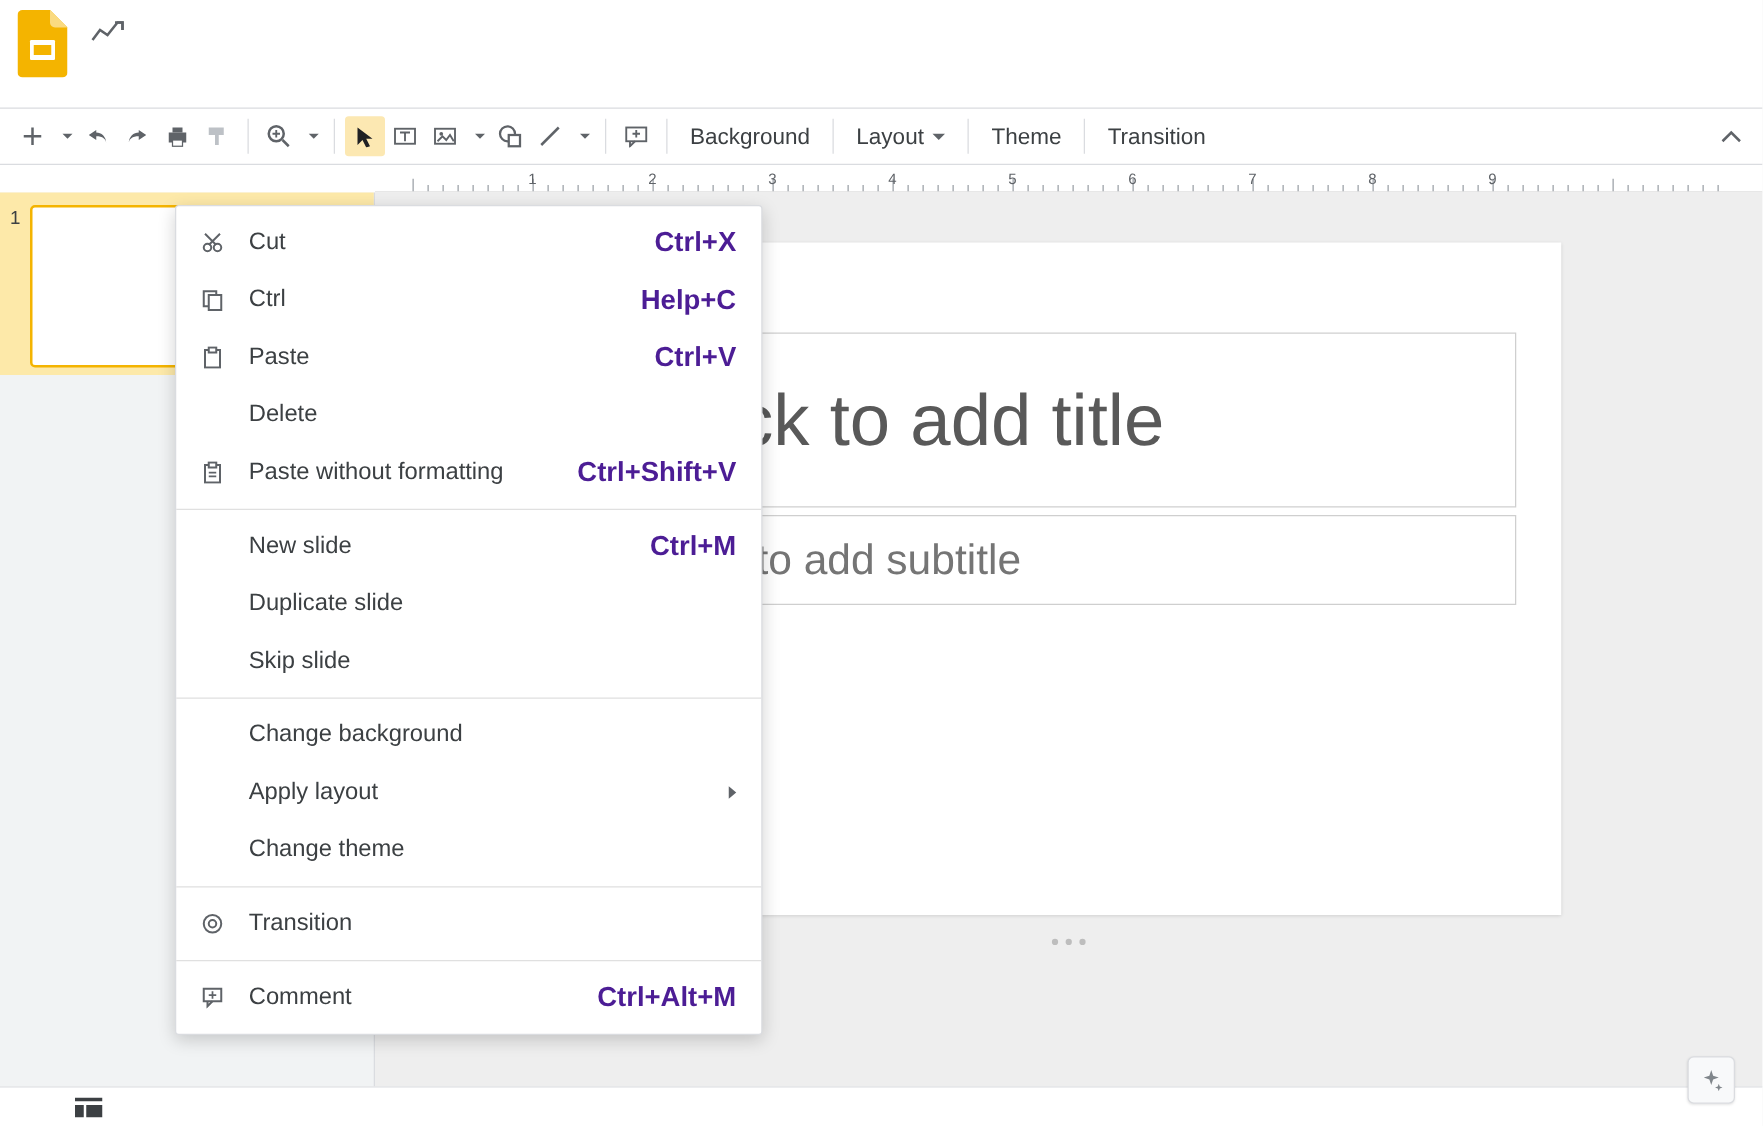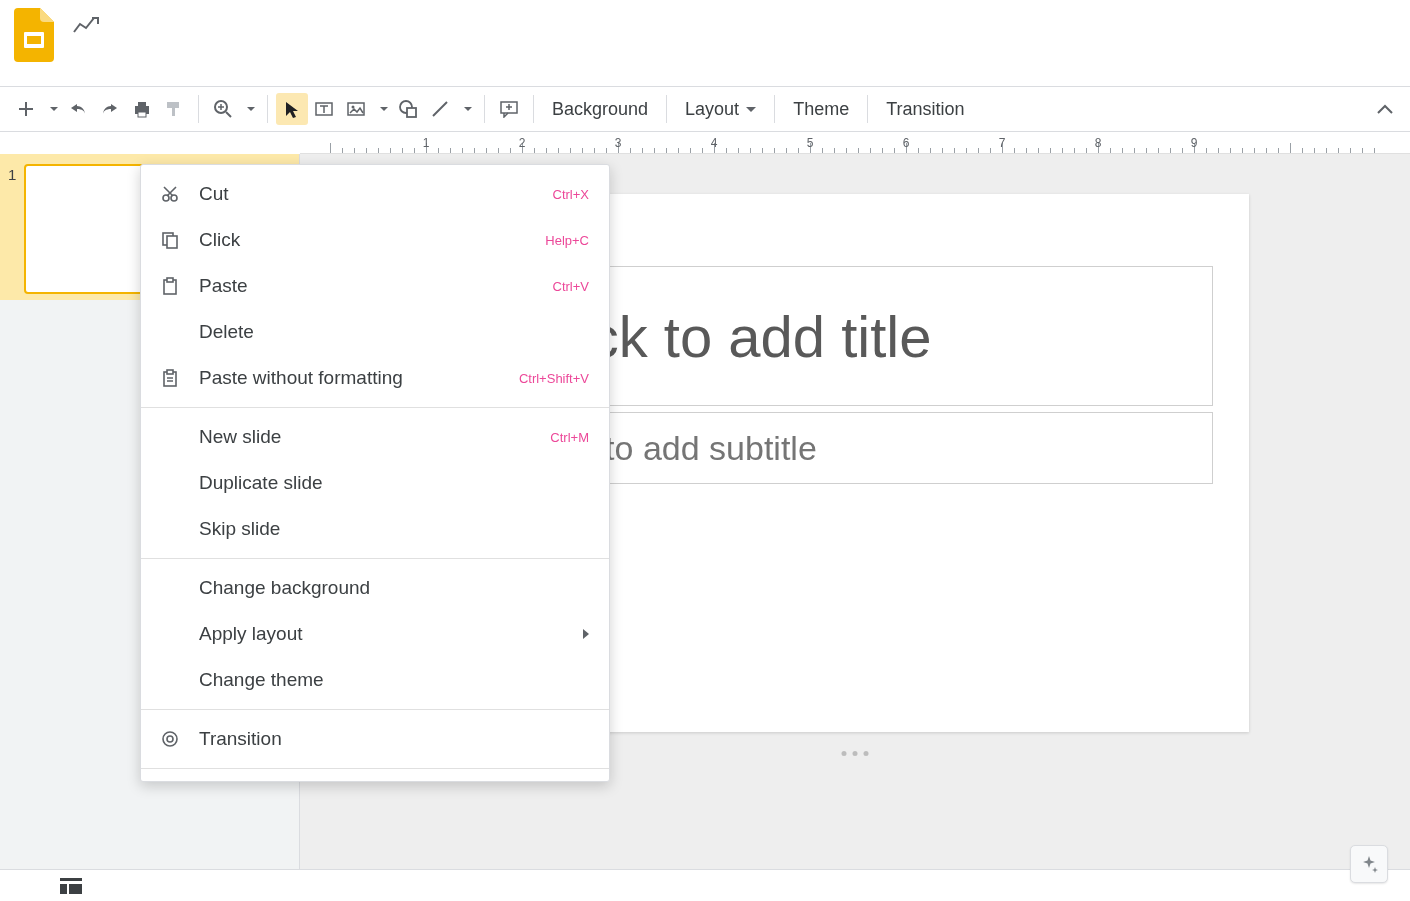--- a/index.html
+++ b/index.html
@@ -40,21 +40,21 @@
   .ph-title span { font-size: 58px; color: #595959; }
   .ph-sub { position: absolute; left: 36px; right: 36px; top: 218px; height: 72px; border: 1px solid #cfcfcf; display: flex; align-items: center; padding: 0 24px; }
   .ph-sub span { font-size: 34px; color: #757575; }
   .dots { position:absolute; bottom:-24px; left:50%; transform:translateX(-50%); display:flex; gap:6px;}
   .dots i { width:5px; height:5px; border-radius:50%; background:#bdbdbd; display:block;}
   .footer { height: 32px; border-top: 1px solid #dadce0; display: flex; align-items: center; padding-left: 60px; }
   .context-menu { position: absolute; left: 140px; top: 164px; width: 470px; background: #fff; border: 1px solid #dadce0; border-radius: 3px; box-shadow: 0 4px 14px rgba(0,0,0,.18); padding: 6px 0; z-index: 50; }
   .cm-item { display: flex; align-items: center; height: 46px; padding: 0 20px; cursor: pointer; }
   .cm-icon { width: 26px; height: 20px; color: #5f6368; display:flex; align-items:center;}
   .cm-label { font-size: 19px; color: #3c4043; margin-left: 12px; }
-  .cm-short { margin-left: auto; font-size: 13px; color: #ec4899; }
+  .cm-short { margin-left: auto; font-size: 22px; color: #4c1d95; font-weight: bold; }
   .cm-arrow { margin-left:auto; width:0; height:0; border-top:5px solid transparent; border-bottom:5px solid transparent; border-left:6px solid #5f6368;}
   .cm-sep { height: 1px; background: #e0e0e0; margin: 6px 0; }
   .explore { position:absolute; right:22px; bottom:18px; width:38px; height:38px; border:1px solid #dadce0; border-radius:5px; background:#f8f9fa; display:flex; align-items:center; justify-content:center; box-shadow:0 1px 2px rgba(0,0,0,.1);}
   svg { display:block; }
 </style>
 </head>
 <body>
 
 <div class="hdr">
   <div class="logo">
@@ -324,21 +324,21 @@
       <div class="cm-label">Cut</div>
       <div class="cm-short">Ctrl+X</div>
     </div>
     <div class="cm-item">
       <div class="cm-icon">
         <svg width="18" height="18">
           <rect x="2" y="2" width="10" height="12" fill="none" stroke="#5f6368" stroke-width="1.6"></rect>
           <rect x="6" y="5" width="10" height="12" fill="#fff" stroke="#5f6368" stroke-width="1.6"></rect>
         </svg>
       </div>
-      <div class="cm-label">Click</div>
+      <div class="cm-label">Ctrl</div>
       <div class="cm-short">Help+C</div>
     </div>
     <div class="cm-item">
       <div class="cm-icon">
         <svg width="18" height="18">
           <rect x="3" y="3" width="12" height="14" fill="none" stroke="#5f6368" stroke-width="1.6"></rect>
           <rect x="6" y="1" width="6" height="4" fill="#fff" stroke="#5f6368" stroke-width="1.6"></rect>
         </svg>
       </div>
       <div class="cm-label">Paste</div>
@@ -391,20 +391,31 @@
     <div class="cm-item">
       <div class="cm-icon">
         <svg width="18" height="18">
           <circle cx="9" cy="9" r="7" fill="none" stroke="#5f6368" stroke-width="1.6"></circle>
           <circle cx="9" cy="9" r="3" fill="none" stroke="#5f6368" stroke-width="1.6"></circle>
         </svg>
       </div>
       <div class="cm-label">Transition</div>
     </div>
     <div class="cm-sep"></div>
+    <div class="cm-item">
+      <div class="cm-icon">
+        <svg width="18" height="18">
+          <rect x="2" y="2" width="14" height="10" fill="none" stroke="#5f6368" stroke-width="1.6"></rect>
+          <path d="M5 12v4l4-4" fill="none" stroke="#5f6368" stroke-width="1.6"></path>
+          <path d="M6 7h6M9 4v6" stroke="#5f6368" stroke-width="1.4"></path>
+        </svg>
+      </div>
+      <div class="cm-label">Comment</div>
+      <div class="cm-short">Ctrl+Alt+M</div>
+    </div>
   </div>
 
 <div class="explore">
   <svg width="20" height="20">
       <path d="M10 2l1.5 4.5L16 8l-4.5 1.5L10 14l-1.5-4.5L4 8l4.5-1.5z" fill="#80868b"></path>
       <path d="M16 13l.8 2.2L19 16l-2.2.8L16 19l-.8-2.2L13 16l2.2-.8z" fill="#80868b"></path>
     </svg>
 </div>
 
 </body></html>

